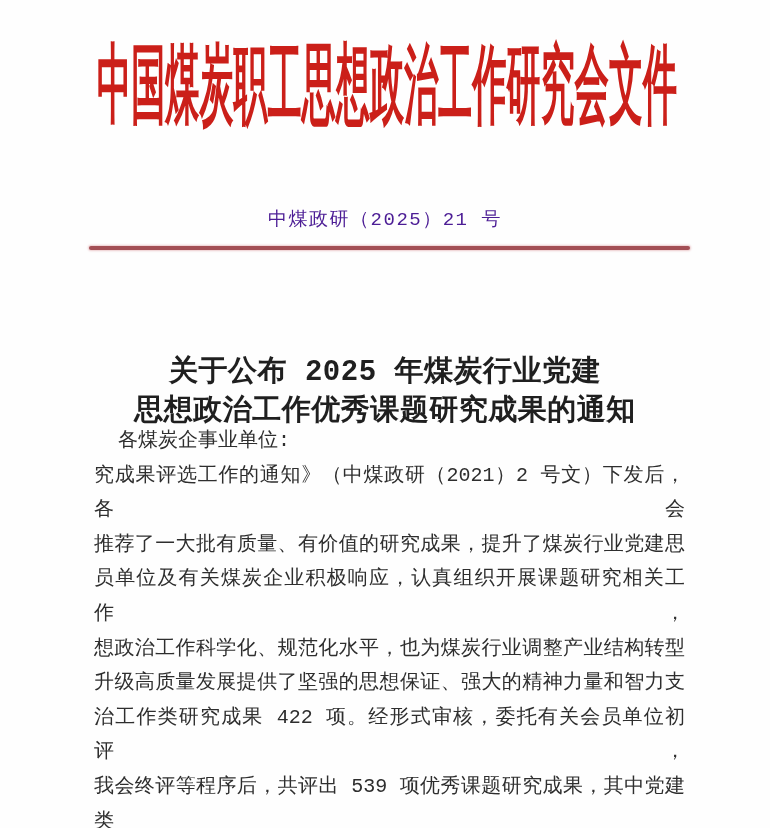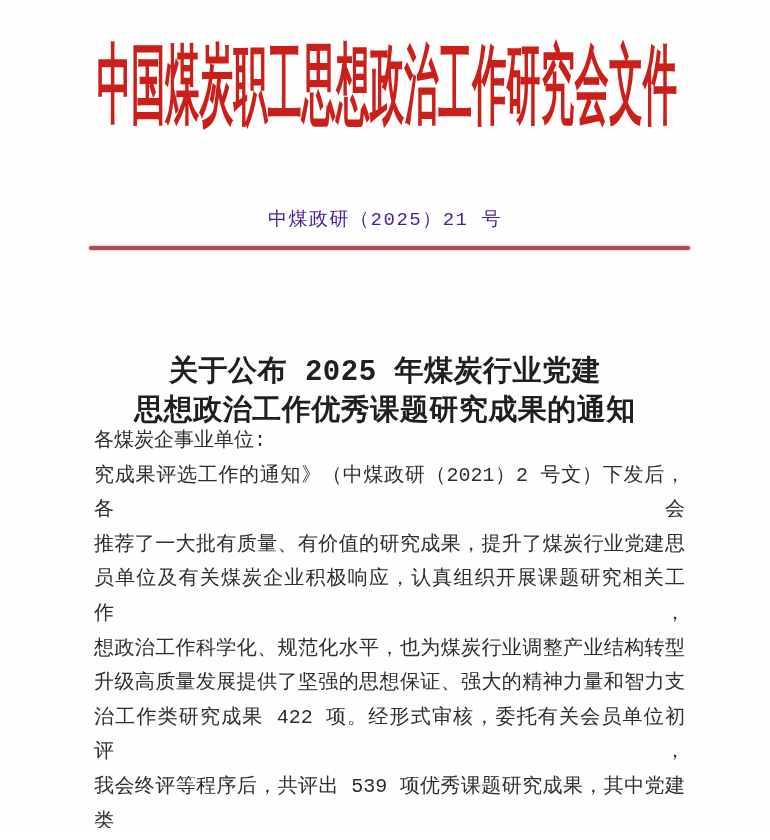--- a/index.html
+++ b/index.html
@@ -75,20 +75,21 @@
     position: absolute;
     top: 424px;
     left: 94px;
     width: 591px;
     font-size: 20px;
     line-height: 34.6px;
     color: #2e2e2e;
   }
   .salutation {
     text-align: left;
+    margin-left: 24px;
   }
   .body-line {
     text-align: justify;
     text-align-last: justify;
   }
   .body-line.indent {
     text-indent: 55px;
   }
 </style>
 </head>

